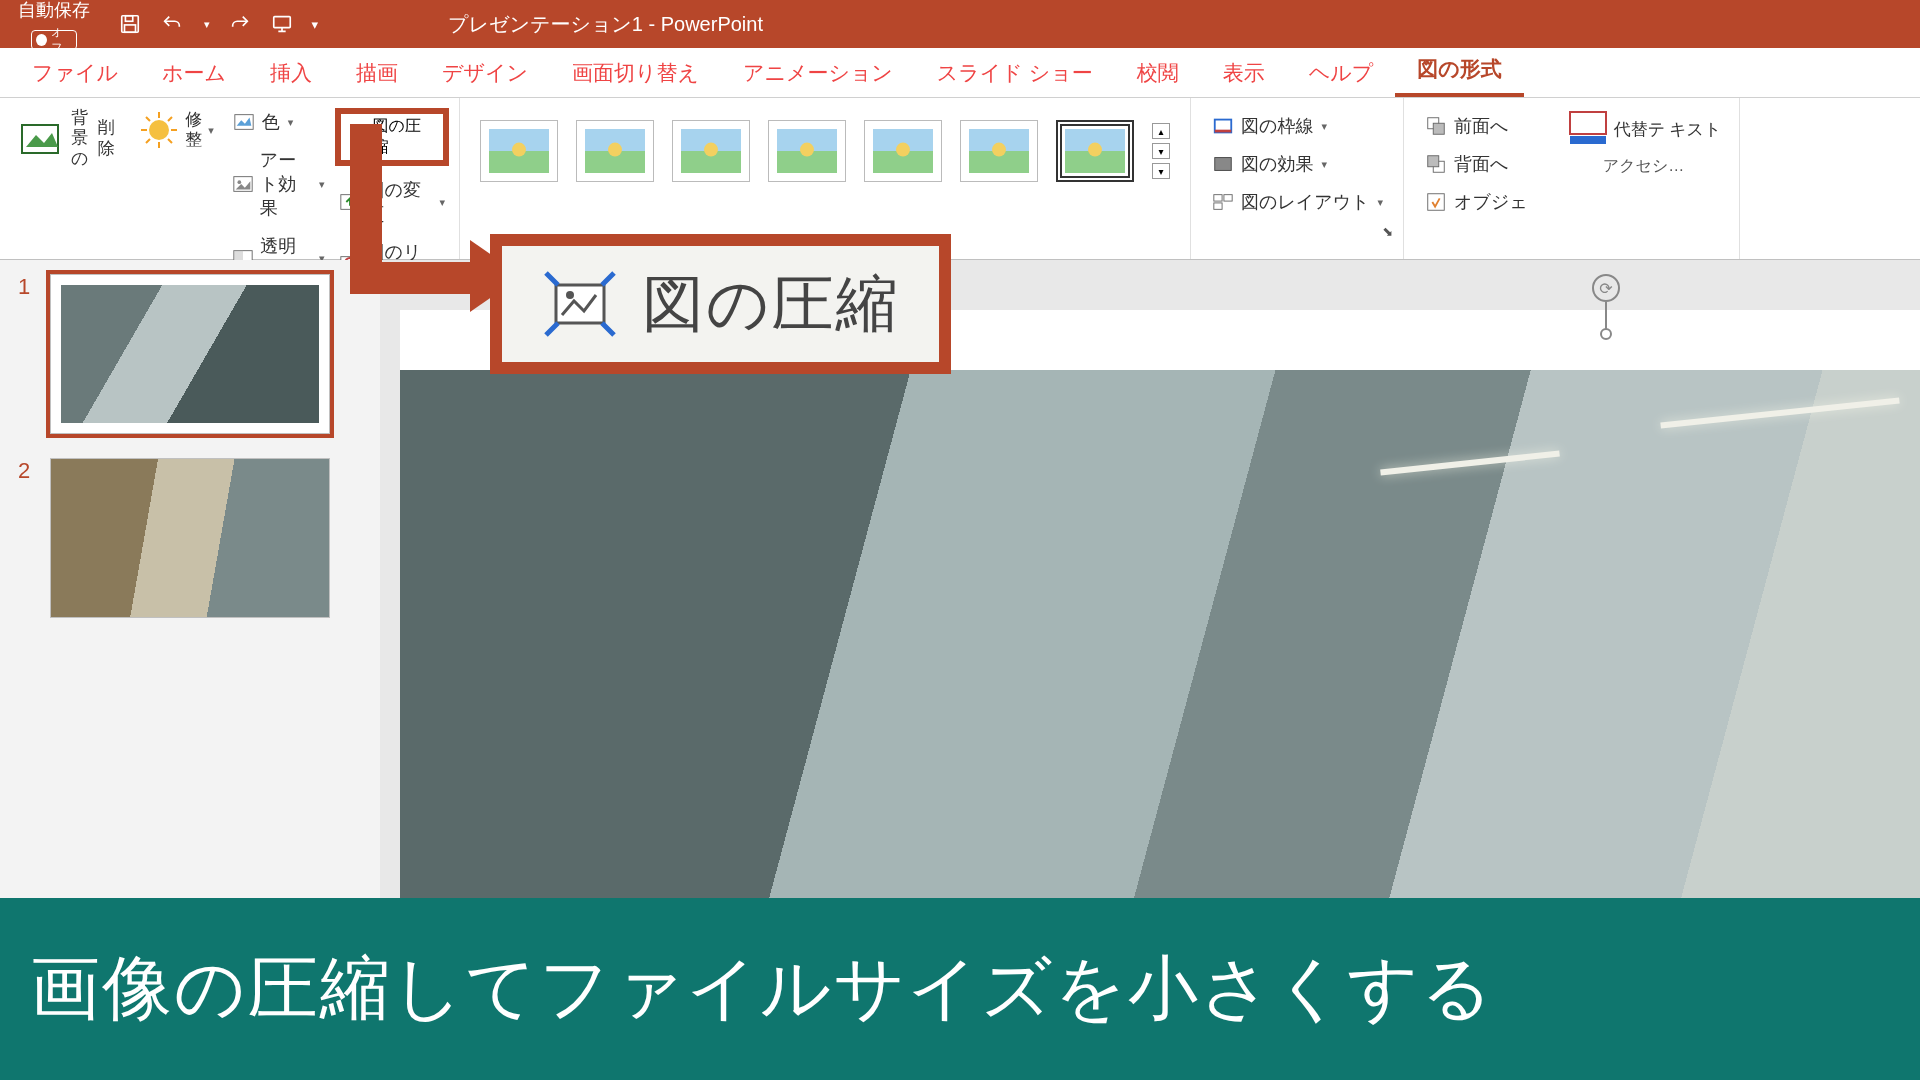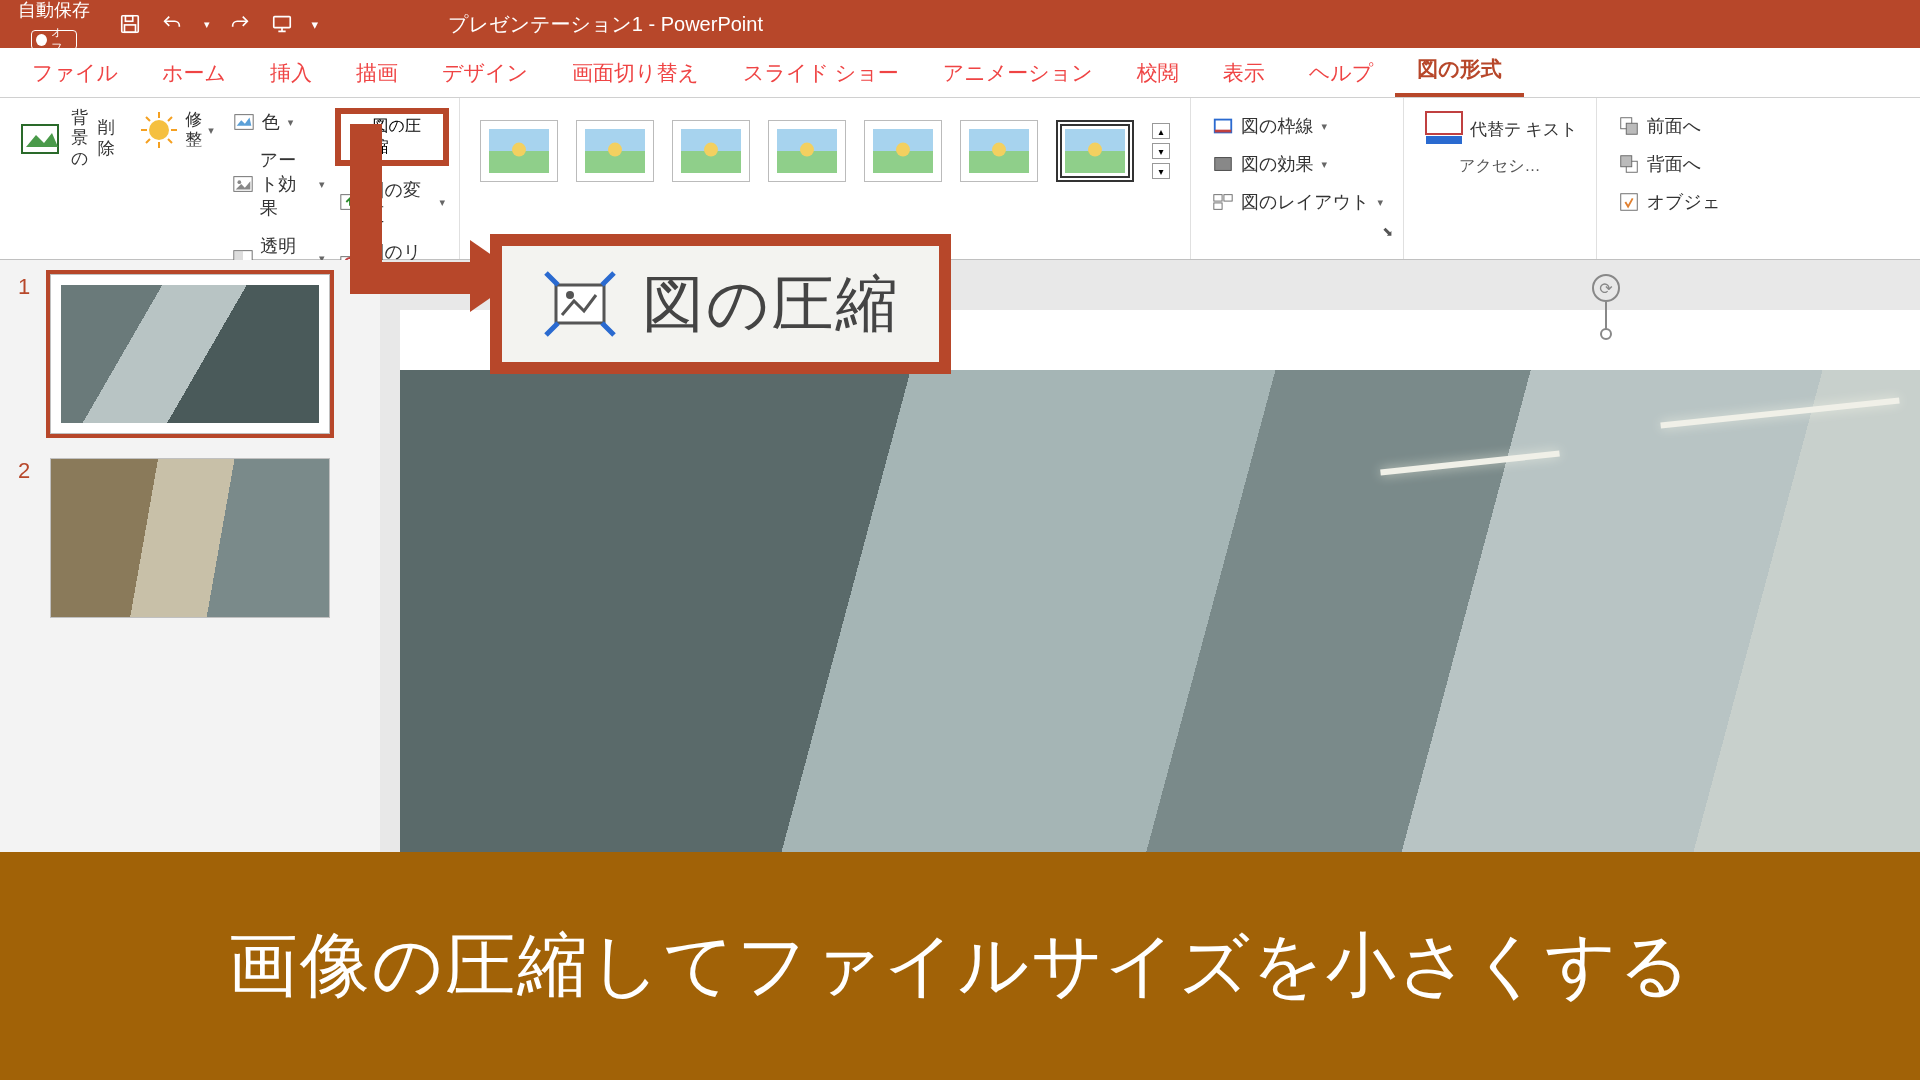--- a/index.html
+++ b/index.html
@@ -63,21 +63,21 @@
 
 .callout-arrow { position:absolute; top:258px; left:300px; width:200px; height:120px; z-index:50; pointer-events:none; }
 .arrow-v { position:absolute; left:50px; top:-134px; width:32px; height:168px; background:#b7472a; }
 .arrow-h { position:absolute; left:50px; top:4px; width:130px; height:32px; background:#b7472a; }
 .arrow-head { position:absolute; left:170px; top:-18px; width:0; height:0; border-left:52px solid #b7472a; border-top:36px solid transparent; border-bottom:36px solid transparent; }
 
 .big-callout { position:absolute; top:234px; left:490px; background:#f3f3f0; border:12px solid #b7472a; padding:16px 40px; display:flex; align-items:center; gap:24px; z-index:60; }
 .big-callout .bc-icon { width:76px; height:70px; position:relative; }
 .big-callout .bc-txt { font-size:62px; color:#444; letter-spacing:2px; }
 
-.banner { position:absolute; left:0; right:0; bottom:0; height:228px; background:#a16207; display:flex; align-items:center; justify-content:center; z-index:100; }
+.banner { position:absolute; left:0; right:0; bottom:0; height:182px; background:#0f766e; display:flex; align-items:center; justify-content:flex-start; z-index:100; }
 .banner-text { color:#fff; font-size:70px; font-weight:400; letter-spacing:2px; padding:0 30px; }
 
 svg { display:block; }
 </style>
 </head>
 <body>
 
 <div class="title-bar">
   <div class="autosave">
     <span>自動保存</span>
@@ -118,22 +118,22 @@
   <div class="title-center">プレゼンテーション1  -  PowerPoint</div>
 </div>
 
 <div class="tabs">
   <div class="tab">ファイル</div>
   <div class="tab">ホーム</div>
   <div class="tab">挿入</div>
   <div class="tab">描画</div>
   <div class="tab">デザイン</div>
   <div class="tab">画面切り替え</div>
+  <div class="tab">アニメーション</div>
   <div class="tab">スライド ショー</div>
-  <div class="tab">アニメーション</div>
   <div class="tab">校閲</div>
   <div class="tab">表示</div>
   <div class="tab">ヘルプ</div>
   <div class="tab active">図の形式</div>
 </div>
 
 <div class="ribbon">
 
   <div class="ribbon-group" style="width:460px">
     <div class="ribbon-group-content">
@@ -287,64 +287,64 @@
               <rect x="2" y="13" width="9" height="7" fill="#fff" stroke="#666"></rect>
             </svg>
           </span>
         <span>図のレイアウト</span>
         <span class="chev">▾</span>
       </div>
     </div>
     <div class="ribbon-group-label" style="align-self:flex-end;font-size:13px">⬊</div>
   </div>
 
+  <div class="ribbon-group" style="border-right:none">
+    <div class="right-col">
+      <div class="med-btn">
+        <span class="mi">
+            <svg width="22" height="22" viewBox="0 0 24 24">
+              <rect x="3" y="3" width="12" height="12" fill="#fff" stroke="#666"></rect>
+              <rect x="9" y="9" width="12" height="12" fill="#bbb" stroke="#666"></rect>
+            </svg>
+          </span>
+        <span>前面へ</span>
+      </div>
+      <div class="med-btn">
+        <span class="mi">
+            <svg width="22" height="22" viewBox="0 0 24 24">
+              <rect x="9" y="9" width="12" height="12" fill="#fff" stroke="#666"></rect>
+              <rect x="3" y="3" width="12" height="12" fill="#bbb" stroke="#666"></rect>
+            </svg>
+          </span>
+        <span>背面へ</span>
+      </div>
+      <div class="med-btn">
+        <span class="mi">
+            <svg width="22" height="22" viewBox="0 0 24 24">
+              <rect x="3" y="3" width="18" height="18" fill="#fff" stroke="#666"></rect>
+              <path d="M8 12l3 5 5-9" stroke="#e08030" stroke-width="2" fill="none"></path>
+            </svg>
+          </span>
+        <span>オブジェ</span>
+      </div>
+    </div>
+  </div>
+
   <div class="ribbon-group">
     <div class="large-btn">
       <div class="icon-box">
         <svg width="44" height="40" viewBox="0 0 44 40">
             <rect x="4" y="4" width="36" height="22" fill="#fff" stroke="#c04040" stroke-width="2"></rect>
             <rect x="4" y="28" width="36" height="8" fill="#2a6ad0"></rect>
           </svg>
       </div>
       <span class="lbl">代替テ</span>
       <span class="lbl">キスト</span>
     </div>
     <div class="ribbon-group-label">アクセシ…</div>
-  </div>
-
-  <div class="ribbon-group" style="border-right:none">
-    <div class="right-col">
-      <div class="med-btn">
-        <span class="mi">
-            <svg width="22" height="22" viewBox="0 0 24 24">
-              <rect x="3" y="3" width="12" height="12" fill="#fff" stroke="#666"></rect>
-              <rect x="9" y="9" width="12" height="12" fill="#bbb" stroke="#666"></rect>
-            </svg>
-          </span>
-        <span>前面へ</span>
-      </div>
-      <div class="med-btn">
-        <span class="mi">
-            <svg width="22" height="22" viewBox="0 0 24 24">
-              <rect x="9" y="9" width="12" height="12" fill="#fff" stroke="#666"></rect>
-              <rect x="3" y="3" width="12" height="12" fill="#bbb" stroke="#666"></rect>
-            </svg>
-          </span>
-        <span>背面へ</span>
-      </div>
-      <div class="med-btn">
-        <span class="mi">
-            <svg width="22" height="22" viewBox="0 0 24 24">
-              <rect x="3" y="3" width="18" height="18" fill="#fff" stroke="#666"></rect>
-              <path d="M8 12l3 5 5-9" stroke="#e08030" stroke-width="2" fill="none"></path>
-            </svg>
-          </span>
-        <span>オブジェ</span>
-      </div>
-    </div>
   </div>
 </div>
 
 <div class="workspace">
   <div class="slide-panel">
     <div class="slide-item">
       <div class="slide-num">1</div>
       <div class="slide-thumb selected">
           <div class="thumb-img1"></div>
         </div>

